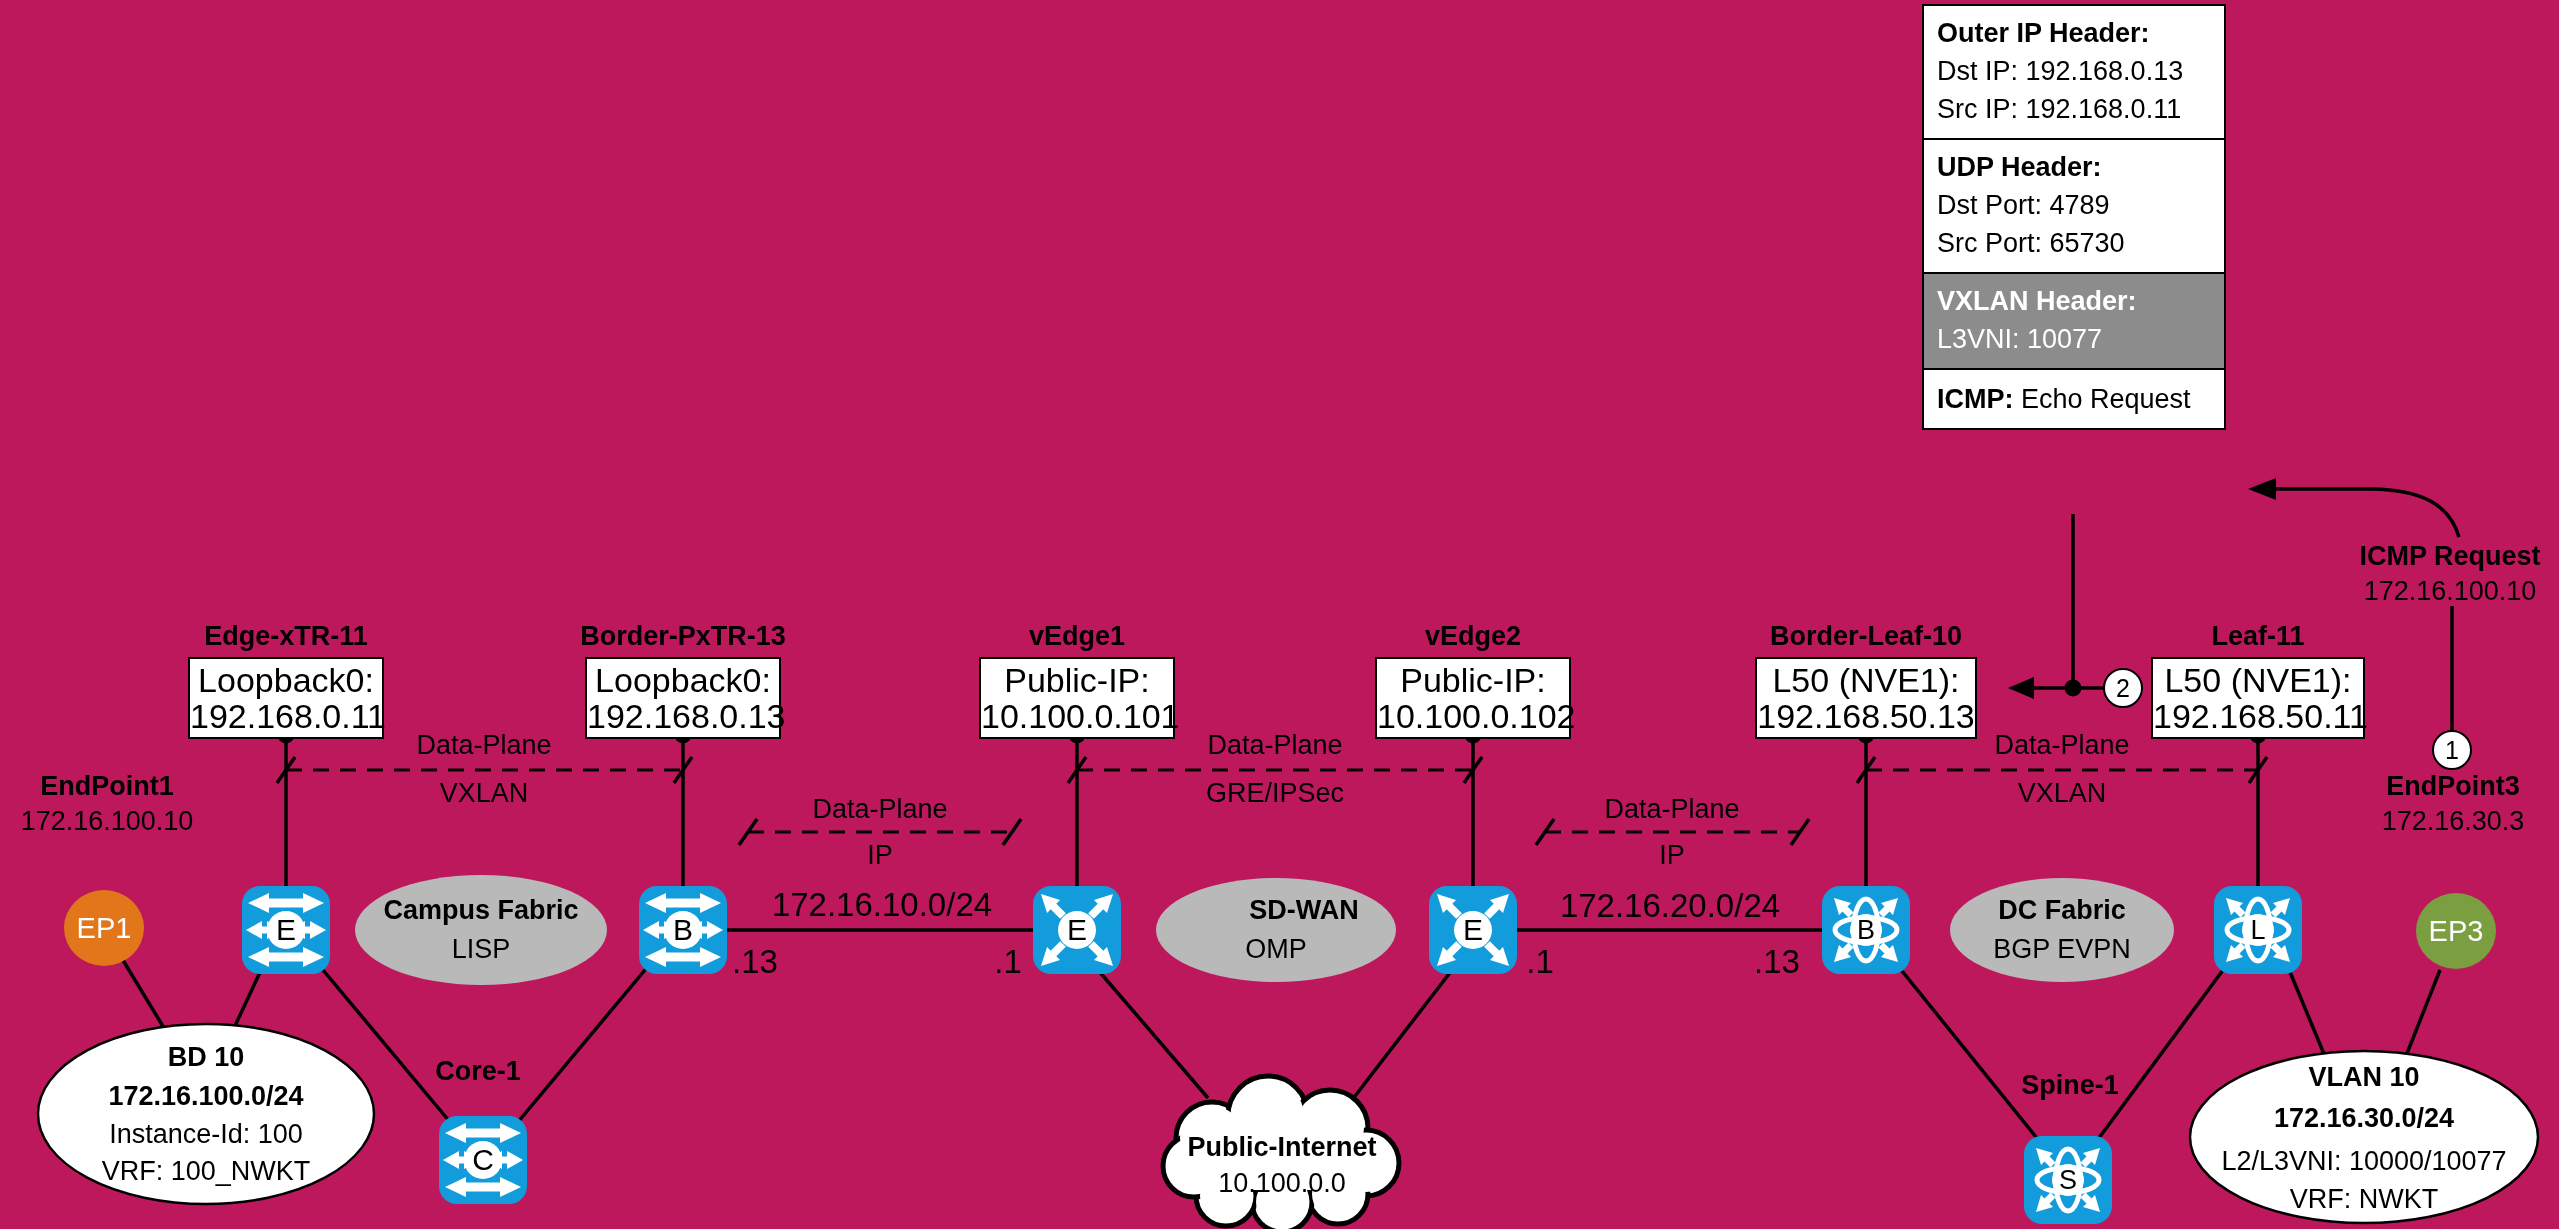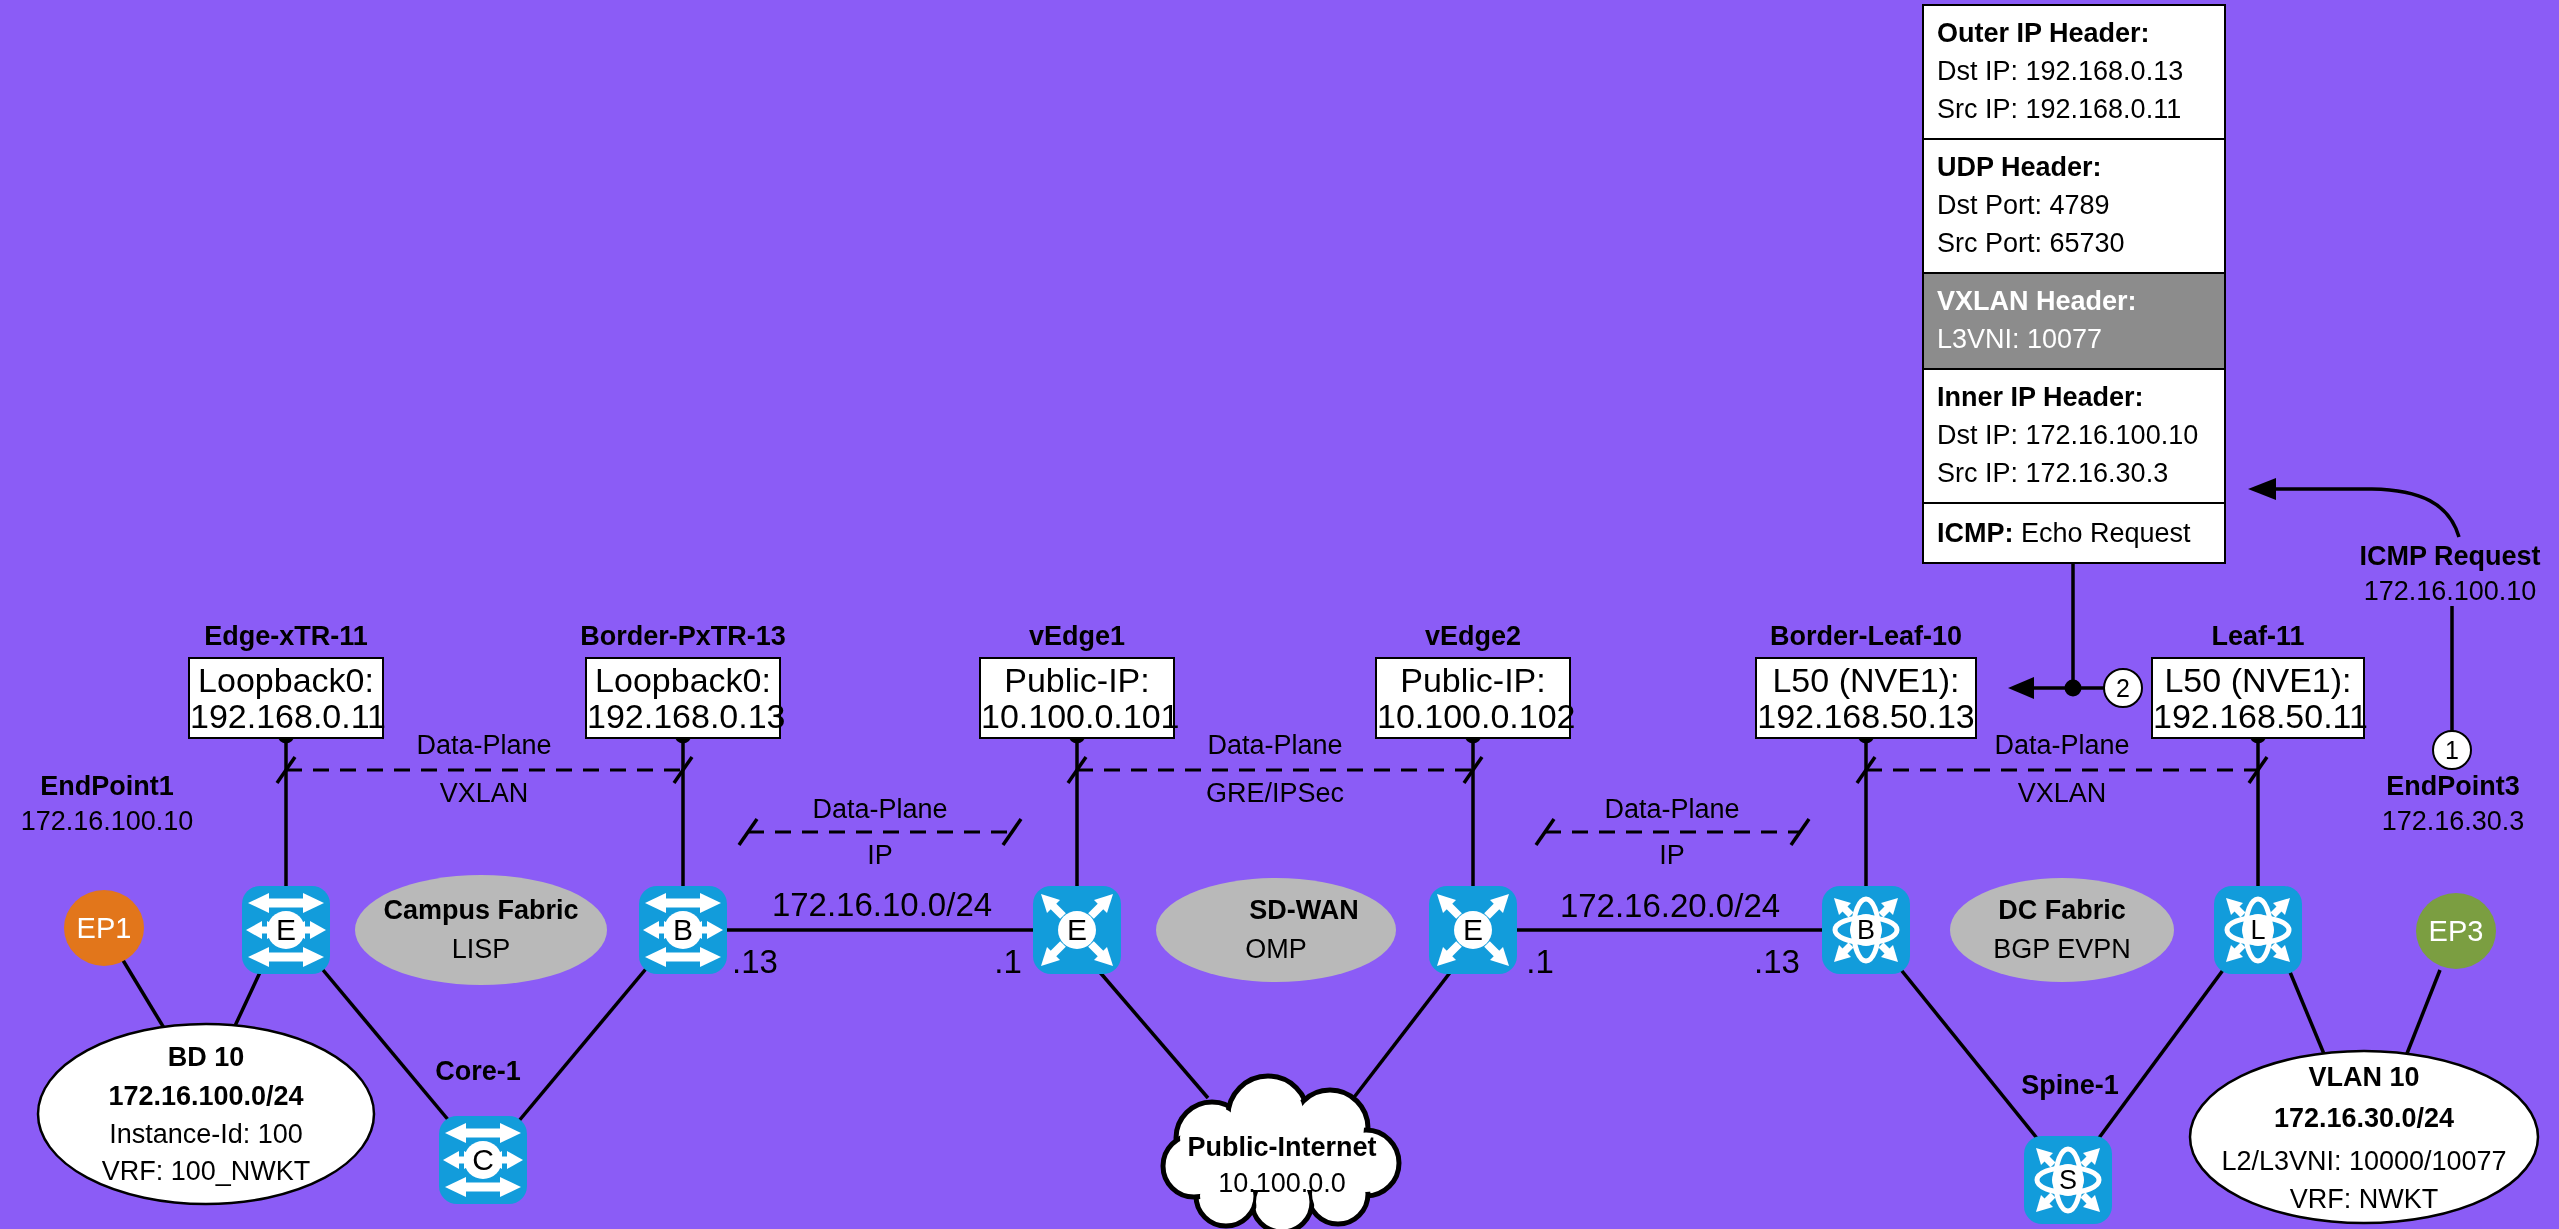--- a/index.html
+++ b/index.html
@@ -1,16 +1,16 @@
 <!DOCTYPE html>
 <html><head>
 <meta charset="utf-8">
 <style>
   html,body{margin:0;padding:0;background:#fff;}
-  #canvas{position:relative;width:2559px;height:1229px;background:#8b5cf6;overflow:hidden;
+  #canvas{position:relative;width:2559px;height:1229px;background:#be185d;overflow:hidden;
           font-family:"Liberation Sans",sans-serif;color:#000;}
   #art{position:absolute;left:0;top:0;width:2559px;height:1229px;}
   .lbl{position:absolute;transform:translate(-50%,-50%);white-space:nowrap;
        font-size:27px;line-height:1.15;text-align:center;}
   .bold{font-weight:bold;}
   .sz29{font-size:33px;}
   .devletter{position:absolute;transform:translate(-50%,-50%);font-size:30px;color:#000;}
   .eplabel{position:absolute;transform:translate(-50%,-50%);font-size:29px;color:#fff;}
   .namebox{position:absolute;transform:translateX(-50%);width:192px;height:75px;
            border:2.5px solid #000;background:#fff;text-align:center;
@@ -194,25 +194,20 @@
   </div>
   <div class="pktsec">
     <div class="bold">UDP Header:</div>
     <div>Dst Port: 4789</div>
     <div>Src Port: 65730</div>
   </div>
   <div class="pktsec vxlansec">
     <div class="bold">VXLAN Header:</div>
     <div>L3VNI: 10077</div>
   </div>
-  <div class="pktsec">
-    <div class="bold">Inner IP Header:</div>
-    <div>Dst IP: 172.16.100.10</div>
-    <div>Src IP: 172.16.30.3</div>
-  </div>
   <div class="pktsec icmpsec">
     <span class="bold">ICMP:</span>
     <span>Echo Request</span>
   </div>
 </div>
 
 <div class="lbl bold" style="left:286px;top:637px">Edge-xTR-11</div>
 <div class="lbl bold" style="left:683px;top:637px">Border-PxTR-13</div>
 <div class="lbl bold" style="left:1077px;top:637px">vEdge1</div>
 <div class="lbl bold" style="left:1473px;top:637px">vEdge2</div>

